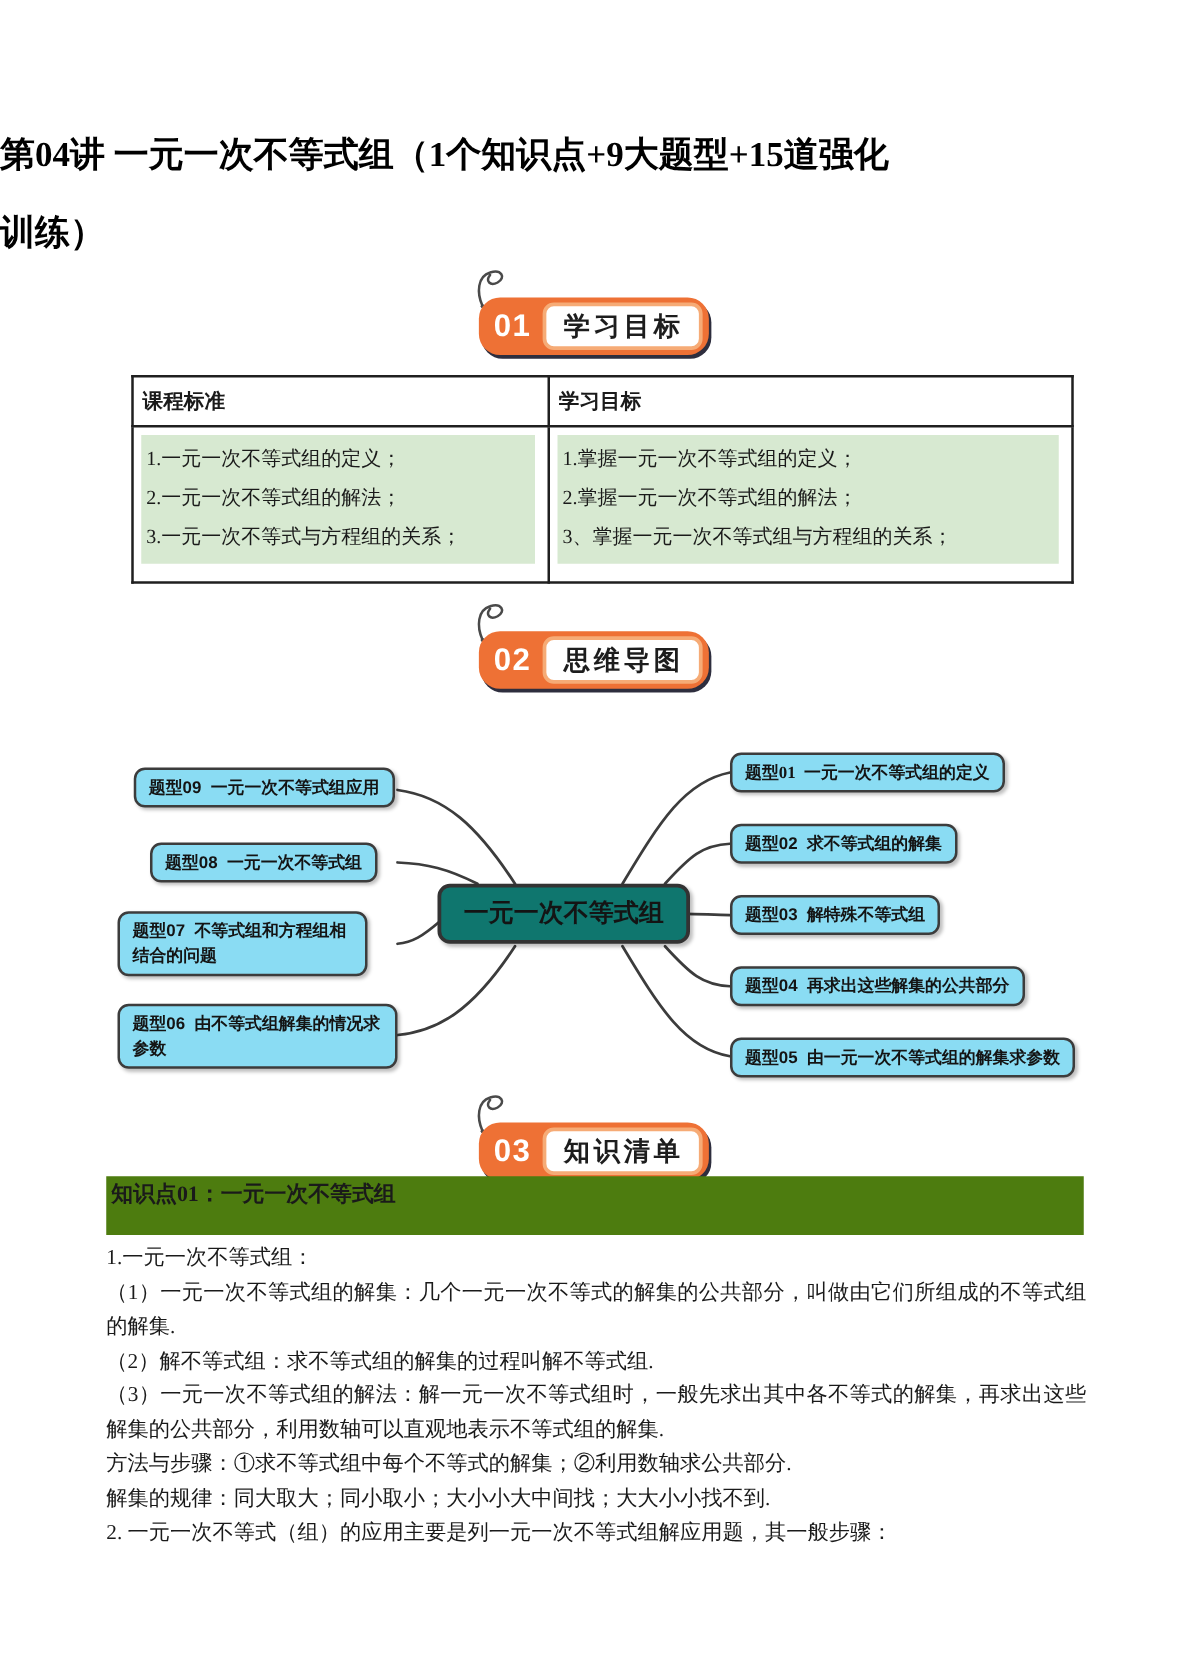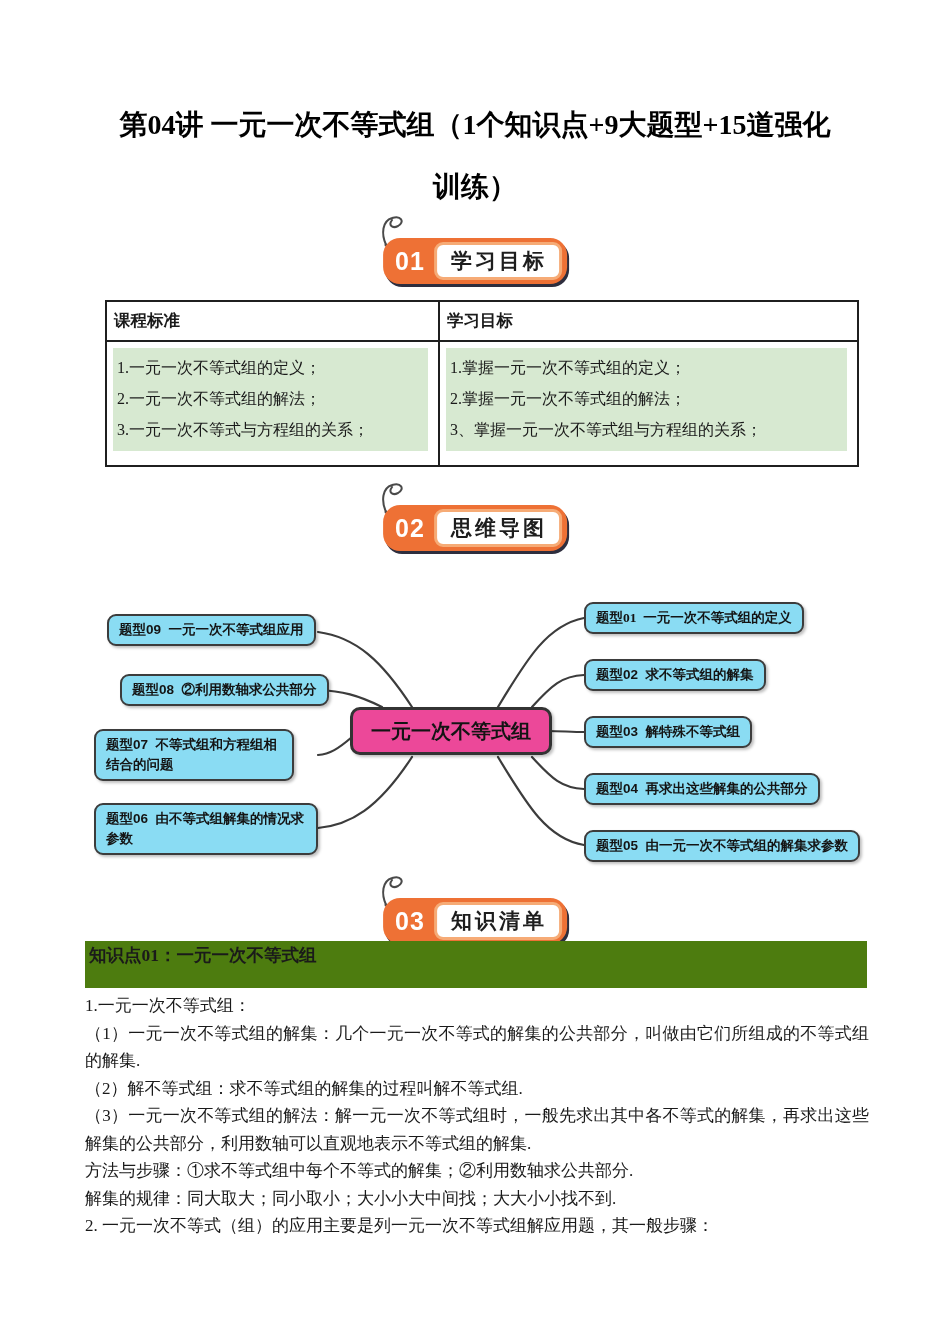--- a/index.html
+++ b/index.html
@@ -11,21 +11,20 @@
     height: 1344px;
     margin: 0 auto;
     background: #ffffff;
     overflow: hidden;
   }
 
   
   .doc-title {
     position: absolute;
     top: 94px; left: 0; right: 0;
-    text-align: center;
     font-weight: bold;
     font-size: 28px;
     line-height: 62px;
     color: #000;
   }
 
   
   .badge-wrap {
     position: absolute;
     left: 50%;
@@ -110,21 +109,21 @@
     font-size: 13.5px;
     line-height: 20px;
     color: #141414;
     padding: 4px 10px;
     white-space: pre-wrap;
     box-shadow: 2px 2px 3px rgba(0,0,0,0.25);
   }
   .mm-center {
     position: absolute;
     left: 270px; top: 122px;
-    background: #ec4899;
+    background: #0f766e;
     border: 3px solid #333333;
     border-radius: 10px;
     font-family: "Liberation Sans", sans-serif;
     font-weight: bold;
     font-size: 20px;
     line-height: 26px;
     color: #141414;
     padding: 8px 18px;
     white-space: nowrap;
     box-shadow: 2px 2px 3px rgba(0,0,0,0.25);
@@ -217,21 +216,21 @@
         <path d="M468,146 C480,146 492,147 504,147"></path>
         <path d="M452,172 C472,194 482,203 504,204"></path>
         <path d="M418,172 C448,222 468,254 504,260"></path>
         <path d="M332,122 C302,76 276,52 238,47"></path>
         <path d="M302,122 C278,110 262,106 238,105"></path>
         <path d="M272,152 C258,164 250,169 238,170"></path>
         <path d="M332,172 C298,224 270,240 238,243"></path>
       </g>
     </svg>
     <div class="mm-node" style="left:27px; top:29px;">题型09  一元一次不等式组应用</div>
-    <div class="mm-node" style="left:40px; top:89px;">题型08  ②利用数轴求公共部分</div>
+    <div class="mm-node" style="left:40px; top:89px;">题型08  一元一次不等式组</div>
     <div class="mm-node" style="left:14px; top:144px; width:200px;">题型07  不等式组和方程组相结合的问题</div>
     <div class="mm-node" style="left:14px; top:218px; width:224px;">题型06  由不等式组解集的情况求参数</div>
     <div class="mm-center">一元一次不等式组</div>
     <div class="mm-node" style="left:504px; top:17px;font-family:Liberation Serif, serif;">题型01  一元一次不等式组的定义</div>
     <div class="mm-node" style="left:504px; top:74px;">题型02  求不等式组的解集</div>
     <div class="mm-node" style="left:504px; top:131px;">题型03  解特殊不等式组</div>
     <div class="mm-node" style="left:504px; top:188px;">题型04  再求出这些解集的公共部分</div>
     <div class="mm-node" style="left:504px; top:245px;">题型05  由一元一次不等式组的解集求参数</div>
   </div>
 

